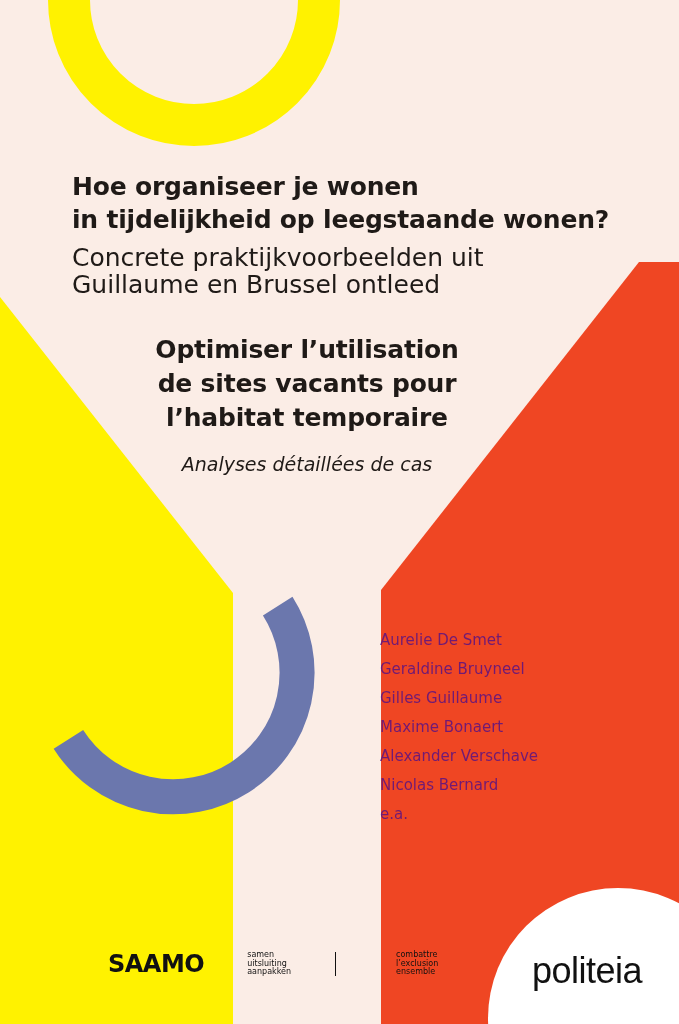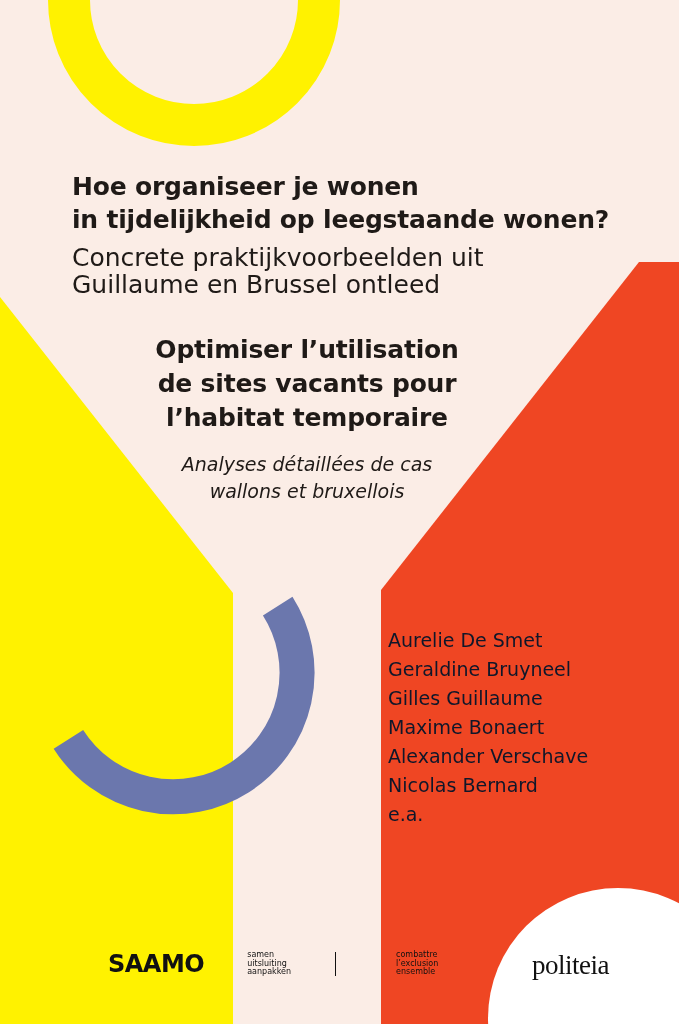--- a/index.html
+++ b/index.html
@@ -3,27 +3,27 @@
 <meta charset="utf-8">
 <style>
   html, body { margin: 0; padding: 0; }
   body { width: 679px; height: 1024px; overflow: hidden; background: #fbede6; position: relative; font-family: "DejaVu Sans", sans-serif; color: #1f1a17; }
   .shapes { position: absolute; left: 0; top: 0; width: 679px; height: 1024px; }
   .text-block { position: absolute; }
   .nl-title { left: 72px; top: 170px; font-size: 25px; font-weight: bold; line-height: 33px; letter-spacing: -0.2px; }
   .nl-sub { left: 72px; top: 244px; font-size: 25px; line-height: 27px; }
   .fr-title { left: 0; width: 614px; top: 333px; text-align: center; font-size: 25px; font-weight: bold; line-height: 34px; letter-spacing: -0.2px; }
   .fr-sub { left: 0; width: 614px; top: 451px; text-align: center; font-size: 19px; line-height: 27px; font-style: italic; }
-  .authors { left: 388px; top: 626px; font-size: 19px; line-height: 29px; color: #0f172a; }
+  .authors { left: 380px; top: 626px; font-size: 15px; line-height: 29px; color: #701a75; }
   .authors div { white-space: nowrap; }
   .saamo { position: absolute; left: 108px; top: 950px; display: flex; align-items: center; gap: 40px; }
   .saamo-word { font-size: 24px; font-weight: bold; letter-spacing: -0.5px; color: #111; font-family: "DejaVu Sans", sans-serif; }
   .saamo-tag { font-size: 8px; font-weight: normal; line-height: 8.5px; margin-left: 3px; color: #111; }
   .saamo-sep { width: 1px; height: 24px; background: #111; margin: 0 4px; }
-  .politeia { position: absolute; left: 532px; top: 950px; font-size: 27px; font-weight: normal; color: #111; letter-spacing: -0.5px; font-family: Liberation Serif, serif; }
+  .politeia { position: absolute; left: 532px; top: 950px; font-size: 36px; font-weight: normal; color: #111; letter-spacing: -0.5px; font-family: Liberation Sans, sans-serif; }
 </style>
 </head>
 <body>
 
 <svg class="shapes" width="679" height="1024" viewBox="0 0 679 1024">
 
   <polygon points="0,297 233,593 233,1024 0,1024" fill="#fff200"></polygon>
 
   <polygon points="639,262 679,262 679,1024 381,1024 381,590" fill="#ef4623"></polygon>
 
@@ -45,21 +45,20 @@
 </div>
 
 <div class="text-block fr-title">
   <div>Optimiser l’utilisation</div>
   <div>de sites vacants pour</div>
   <div>l’habitat temporaire</div>
 </div>
 
 <div class="text-block fr-sub">
   <div>Analyses détaillées de cas</div>
-  <div>wallons et bruxellois</div>
 </div>
 
 <div class="text-block authors">
   <div>Aurelie De Smet</div>
   <div>Geraldine Bruyneel</div>
   <div>Gilles Guillaume</div>
   <div>Maxime Bonaert</div>
   <div>Alexander Verschave</div>
   <div>Nicolas Bernard</div>
   <div>e.a.</div>

